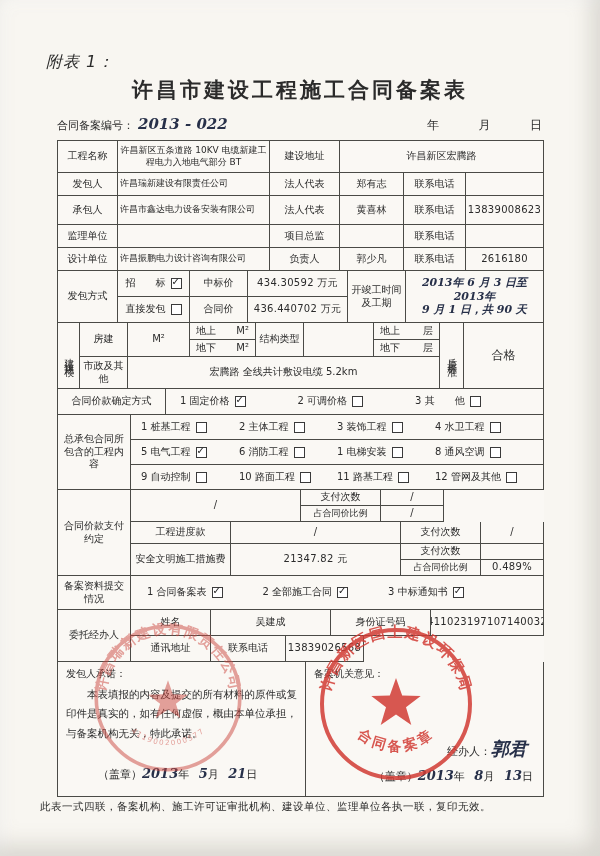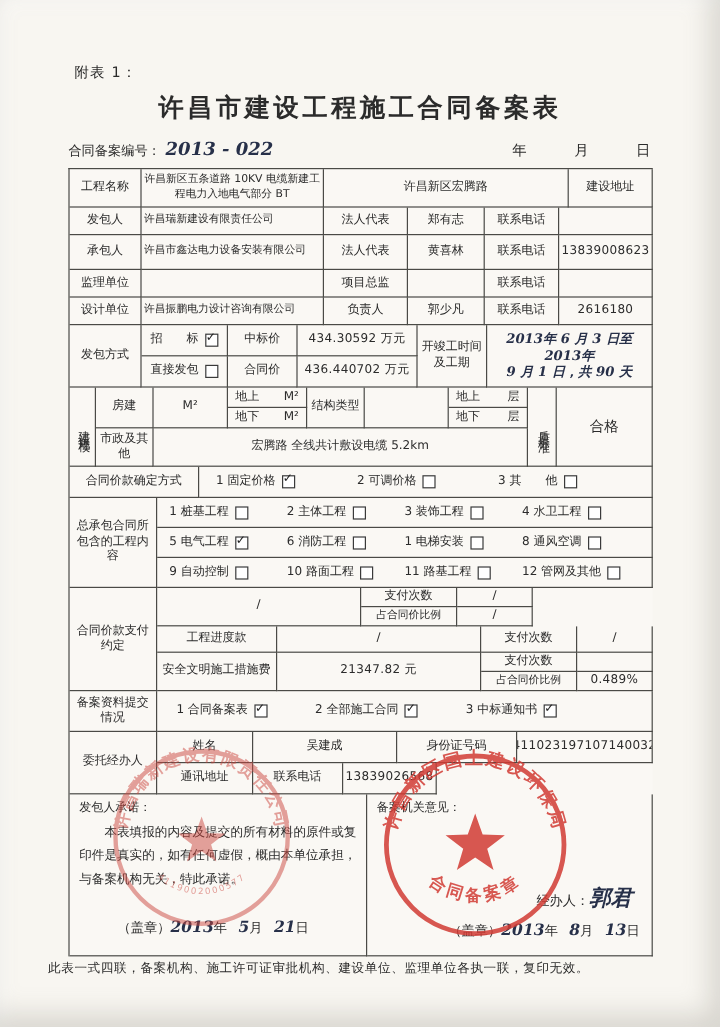--- a/index.html
+++ b/index.html
@@ -1,19 +1,19 @@
 <!DOCTYPE html>
 <html><head>
 <meta charset="utf-8">
 <style>
   html,body{margin:0;padding:0;}
   body{width:600px;height:856px;background:#e9e7e2;font-family:"DejaVu Sans",sans-serif;color:#2b2b2b;}
   .page{position:relative;width:600px;height:856px;background:#f8f6f1;overflow:hidden;
         box-shadow:inset -8px -10px 22px rgba(120,115,105,.25), inset 4px 4px 14px rgba(255,255,255,.6);}
-  .annex{position:absolute;left:62px;top:52px;font-size:12px;letter-spacing:1px;}
+  .annex{position:absolute;left:46px;top:52px;font-size:16px;letter-spacing:1px;font-style:italic;}
   .title{position:absolute;left:0;top:76px;width:100%;text-align:center;font-size:21px;font-weight:bold;letter-spacing:3px;}
   .recline{position:absolute;left:57px;top:115px;width:486px;font-size:11px;display:flex;align-items:baseline;}
   .recno{font-size:15px;margin-left:4px;}
   .hdate{margin-left:auto;letter-spacing:1px;white-space:pre;font-size:12px;}
   .hw{font-family:"DejaVu Serif",serif;font-style:italic;font-weight:bold;color:#273049;}
   
   .tbl{position:absolute;left:57px;top:140px;width:486px;border-top:1.2px solid #4a4a46;border-left:1.2px solid #4a4a46;background:rgba(255,255,255,.25);}
   .row{display:flex;}
   .col{display:flex;flex-direction:column;box-sizing:border-box;}
   .c{box-sizing:border-box;border-right:1.2px solid #4a4a46;border-bottom:1.2px solid #4a4a46;
@@ -50,22 +50,22 @@
     <span>合同备案编号：</span>
     <span class="hw recno">2013 - 022</span>
     <span class="hdate">年        月        日</span>
   </div>
 
   <div class="tbl">
 
     <div class="row" style="height:32px">
       <div class="c" style="width:60px">工程名称</div>
       <div class="c sm" style="width:152px">许昌新区五条道路 10KV 电缆新建工程电力入地电气部分 BT</div>
+      <div class="c" style="width:70px">建设地址</div>
       <div class="c" style="width:204px">许昌新区宏腾路</div>
-      <div class="c" style="width:70px">建设地址</div>
     </div>
 
     <div class="row" style="height:23px">
       <div class="c" style="width:60px">发包人</div>
       <div class="c sm left" style="width:152px">许昌瑞新建设有限责任公司</div>
       <div class="c" style="width:70px">法人代表</div>
       <div class="c" style="width:64px">郑有志</div>
       <div class="c" style="width:62px">联系电话</div>
       <div class="c num" style="width:78px"></div>
     </div>

